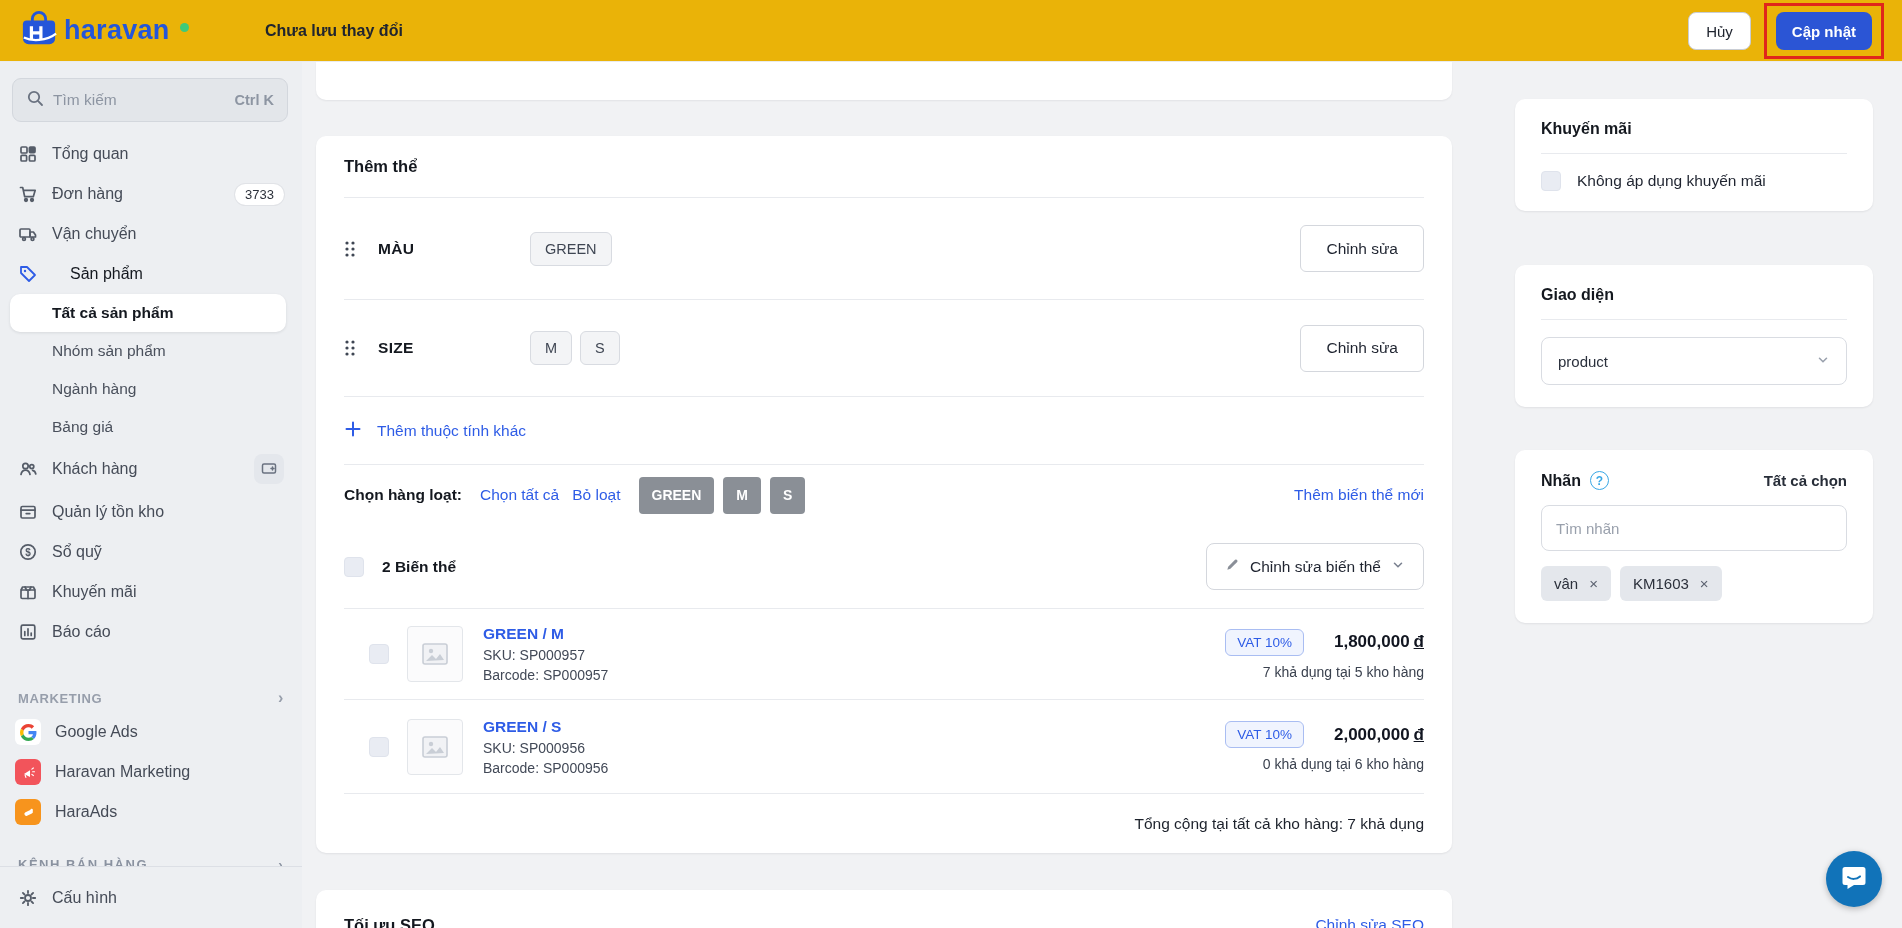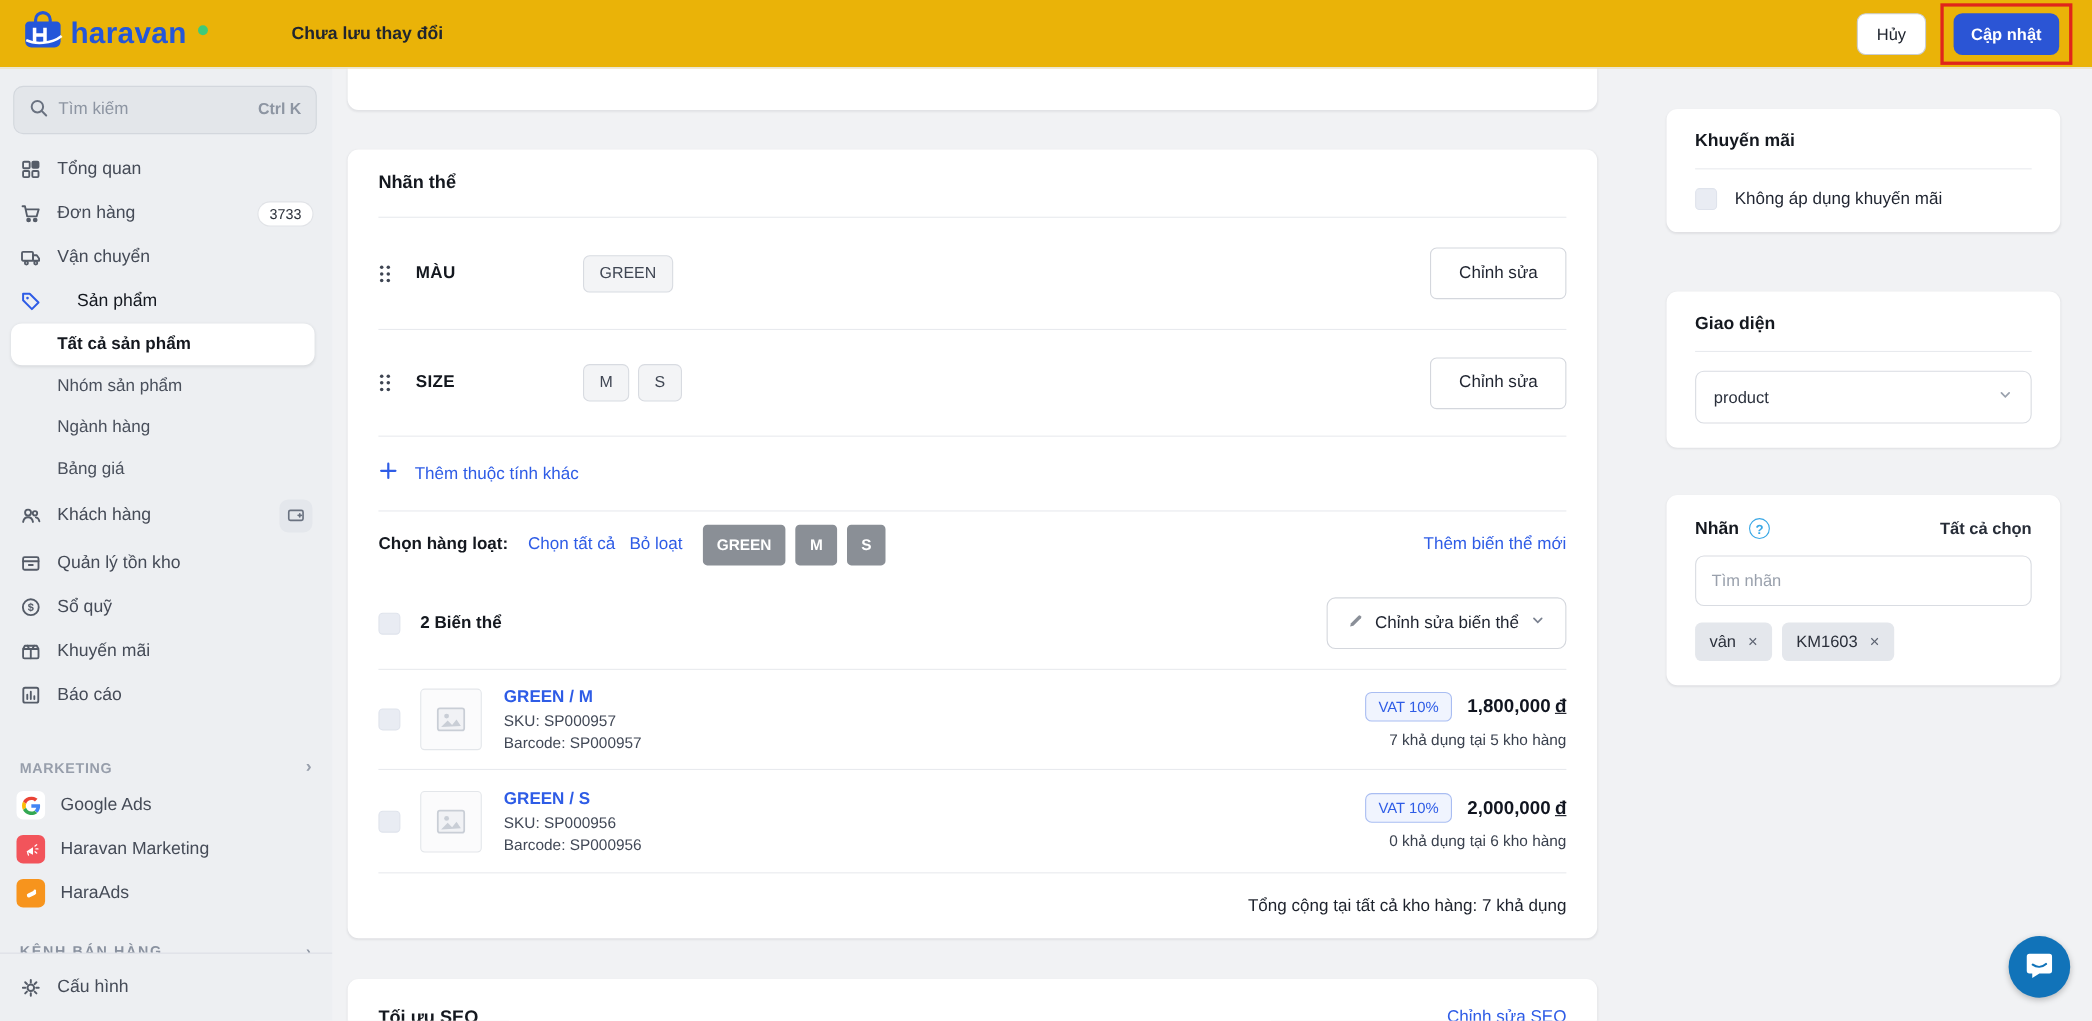--- a/index.html
+++ b/index.html
@@ -54,28 +54,28 @@
   .link { color:#2e5ce6; font-size:15.5px; cursor:pointer; text-decoration:none; }
   .bulk-row { height:60px; padding:0 28px; display:flex; align-items:center; }
   .bulk-label { font-size:15.5px; font-weight:700; color:#14181f; margin-right:18px; }
   .bulk-links { display:flex; gap:13px; margin-right:18px; }
   .bulk-btn { background:#8a8f96; color:#fff; border:none; border-radius:4px; height:37px; padding:0 13px; font-size:14px; font-weight:600; font-family:inherit; margin-right:9px; cursor:pointer; }
   .bulk-row .link.right { margin-left:auto; }
   .list-head { height:83px; padding:0 28px; display:flex; align-items:center; gap:18px; }
   .cb { width:20px; height:20px; background:#e9ecf3; border:1px solid #dfe3ec; border-radius:4px; flex:0 0 20px; cursor:pointer; }
   .count-label { font-size:15.5px; font-weight:700; color:#14181f; }
   .btn-dropdown { margin-left:auto; height:47px; background:#fff; border:1px solid #d4d7dd; border-radius:8px; display:flex; align-items:center; gap:10px; padding:0 18px; font-size:15.5px; color:#1f2430; font-family:inherit; cursor:pointer; }
-  .vrow { height:90px; padding:0 28px; display:flex; align-items:center; }
+  .vrow { height:90px; padding:0 28px; display:flex; align-items:center;margin-left:25px; }
   .vrow.r2 { height:93px; }
   .thumb { width:56px; height:56px; border:1px solid #e3e6ea; background:#fbfbfc; border-radius:4px; margin:0 20px 0 18px; display:flex; align-items:center; justify-content:center; cursor:pointer; }
   .vinfo { display:flex; flex-direction:column; gap:4px; }
   .vname { color:#2e5ce6; font-size:15.5px; font-weight:700; cursor:pointer; }
   .vmeta { font-size:14px; color:#424957; }
   .vright { margin-left:auto; text-align:right; }
-  .price-line { display:flex; align-items:center; justify-content:flex-end; gap:14px; }
+  .price-line { display:flex; align-items:center; justify-content:flex-end; gap:30px; }
   .vat-badge { border:1px solid #a9bdf2; color:#2e5ce6; background:#f0f4fe; border-radius:6px; font-size:13.5px; padding:5px 11px; }
   .price { font-size:17px; font-weight:700; color:#111520; }
   .price .cur { text-decoration:underline; margin-left:4px; }
   .avail { margin-top:8px; font-size:14px; color:#3a414e; }
   .vfooter { height:59px; padding:0 28px; display:flex; align-items:center; justify-content:flex-end; font-size:15.5px; color:#1d222c; }
   .seo-card { left:316px; top:890px; width:1136px; height:90px; padding:26px 28px; display:flex; justify-content:space-between; align-items:flex-start; }
   .seo-title { font-size:16.5px; font-weight:700; color:#14181f; }
 
   
   .pcard { position:absolute; left:1515px; width:358px; background:#fff; border-radius:10px; box-shadow:0 1px 2px rgba(25,30,40,.08); }
@@ -305,21 +305,21 @@
           </svg>
         </span>
         <span>Cấu hình</span>
       </div>
     </div>
   </aside>
 
   <div class="partial-card"></div>
 
   <section class="card variants-card">
-    <div class="card-head">Nhãn thể</div>
+    <div class="card-head">Thêm thể</div>
     <hr class="inset">
 
     <div class="attr-row">
       <span class="drag">
         <svg width="12" height="18" viewBox="0 0 12 18" fill="#3f4653">
           <circle cx="3" cy="3" r="1.6"></circle>
             <circle cx="9" cy="3" r="1.6"></circle>
             <circle cx="3" cy="9" r="1.6"></circle>
             <circle cx="9" cy="9" r="1.6"></circle>
             <circle cx="3" cy="15" r="1.6"></circle>

